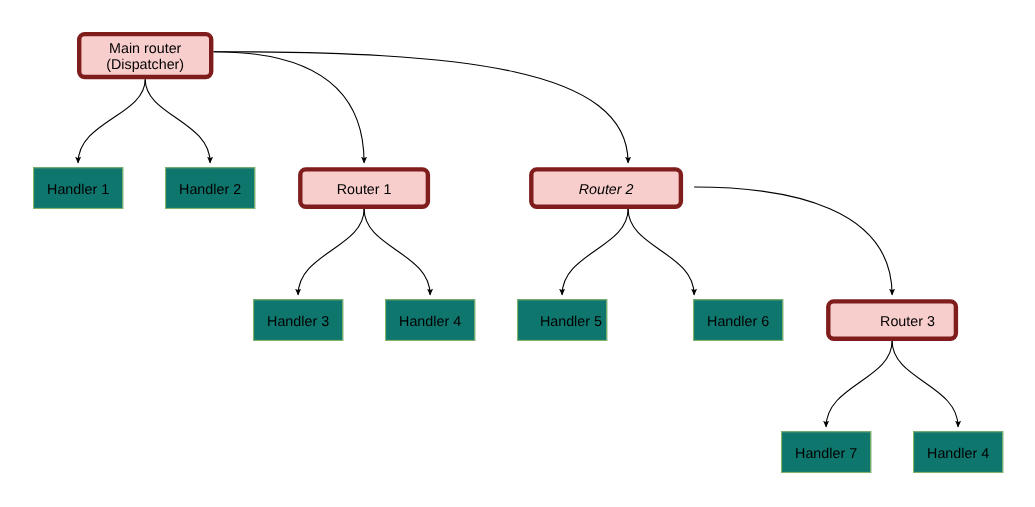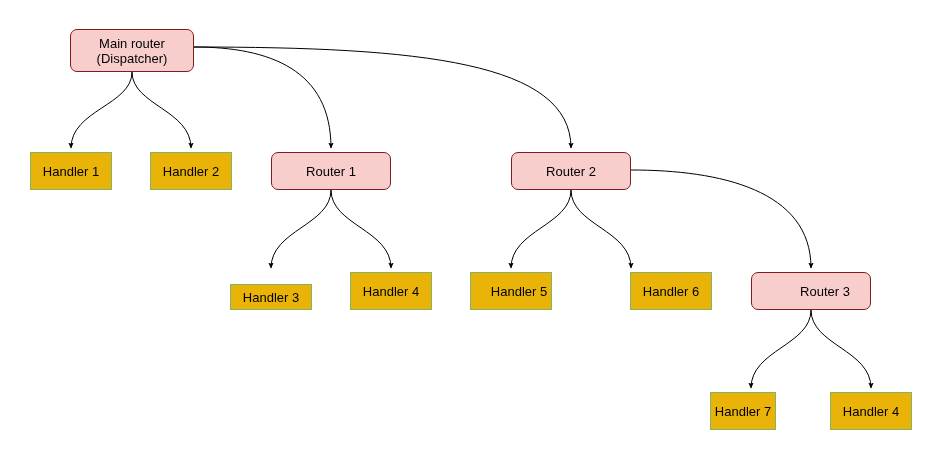--- a/index.html
+++ b/index.html
@@ -32,25 +32,25 @@
     justify-content: center;
     text-align: center;
     font-size: 13px;
     line-height: 15px;
     color: #000000;
     z-index: 2;
     white-space: pre-line;
   }
   .node.router {
     background: #f8cecc;
-    border: 1px solid #7f1d1d;
+    border: 4px solid #7f1d1d;
     border-radius: 7px;
   }
   .node.handler {
-    background: #eab308;
+    background: #0f766e;
     border: 1px solid #82b366;
     border-radius: 0;
   }
   .node-label {
     display: block;
     white-space: pre-line;
   }
 </style>
 </head>
 <body>
@@ -75,22 +75,22 @@
         <path d="M 811,310 C 811,345 751,350 751,388" fill="none" stroke="#000000" stroke-width="1" marker-end="url(#arrowhead)"></path>
         <path d="M 811,310 C 811,345 871,350 871,388" fill="none" stroke="#000000" stroke-width="1" marker-end="url(#arrowhead)"></path>
       </g>
   </svg>
   <div id="node-layer">
       <div class="node router" style="left: 70px; top: 29px; width: 124px; height: 43px;"><span class="node-label">Main router
 (Dispatcher)</span></div>
       <div class="node handler" style="left: 30px; top: 152px; width: 82px; height: 38px;"><span class="node-label">Handler 1</span></div>
       <div class="node handler" style="left: 150px; top: 152px; width: 82px; height: 38px;"><span class="node-label">Handler 2</span></div>
       <div class="node router" style="left: 271px; top: 152px; width: 120px; height: 38px;"><span class="node-label">Router 1</span></div>
-      <div class="node router" style="left: 511px; top: 152px; width: 120px; height: 38px;"><span class="node-label">Router 2</span></div>
-      <div class="node handler" style="left: 230px; top: 284px; width: 82px; height: 26px;"><span class="node-label">Handler 3</span></div>
+      <div class="node router" style="left: 481px; top: 152px; width: 140px; height: 38px; font-style: italic;"><span class="node-label">Router 2</span></div>
+      <div class="node handler" style="left: 230px; top: 272px; width: 82px; height: 38px;"><span class="node-label">Handler 3</span></div>
       <div class="node handler" style="left: 350px; top: 272px; width: 82px; height: 38px; text-align: right;"><span class="node-label">Handler 4</span></div>
       <div class="node handler" style="left: 470px; top: 272px; width: 82px; height: 38px; padding-left: 16px;"><span class="node-label">Handler 5</span></div>
       <div class="node handler" style="left: 590px; top: 272px; width: 82px; height: 38px; margin-left: 40px;"><span class="node-label">Handler 6</span></div>
       <div class="node router" style="left: 751px; top: 272px; width: 120px; height: 38px; padding-left: 28px;"><span class="node-label">Router 3</span></div>
-      <div class="node handler" style="left: 710px; top: 392px; width: 66px; height: 38px;"><span class="node-label">Handler 7</span></div>
+      <div class="node handler" style="left: 710px; top: 392px; width: 82px; height: 38px;"><span class="node-label">Handler 7</span></div>
       <div class="node handler" style="left: 830px; top: 392px; width: 82px; height: 38px;"><span class="node-label">Handler 4</span></div>
     </div>
 </div>
 
 </body></html>

